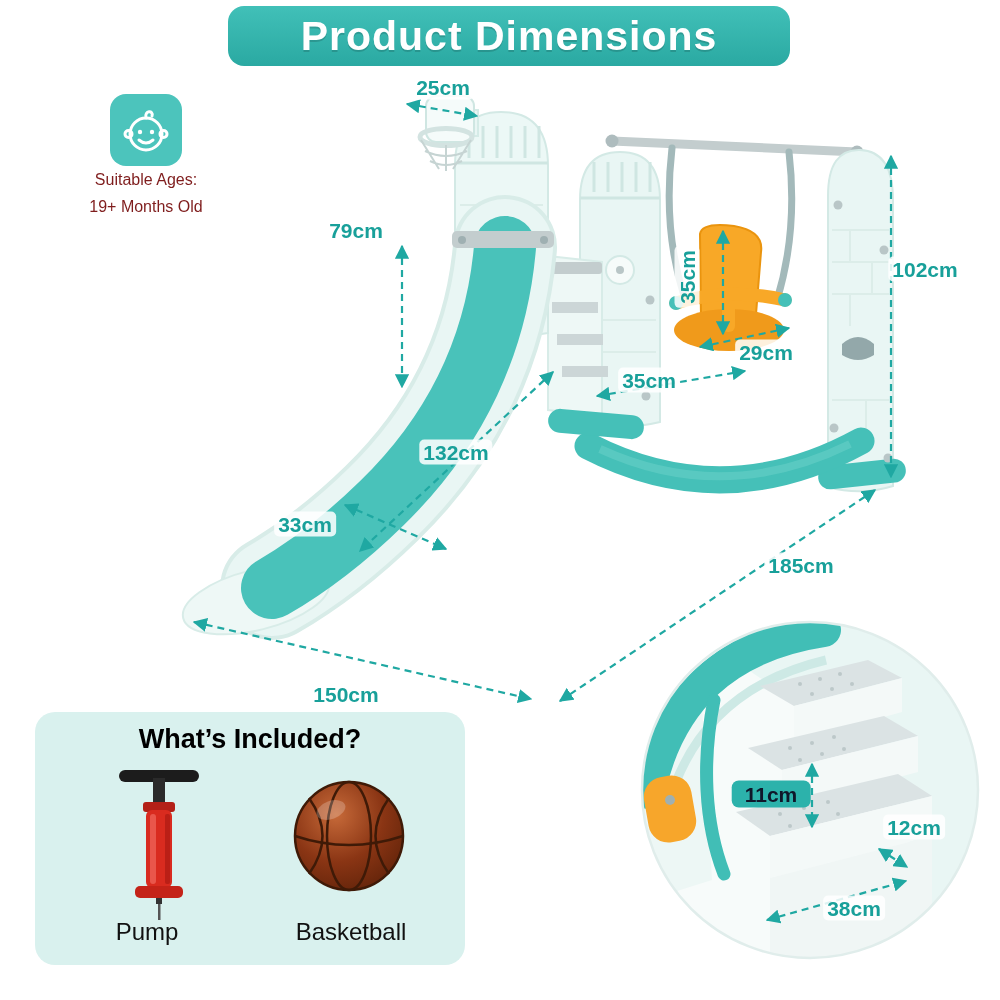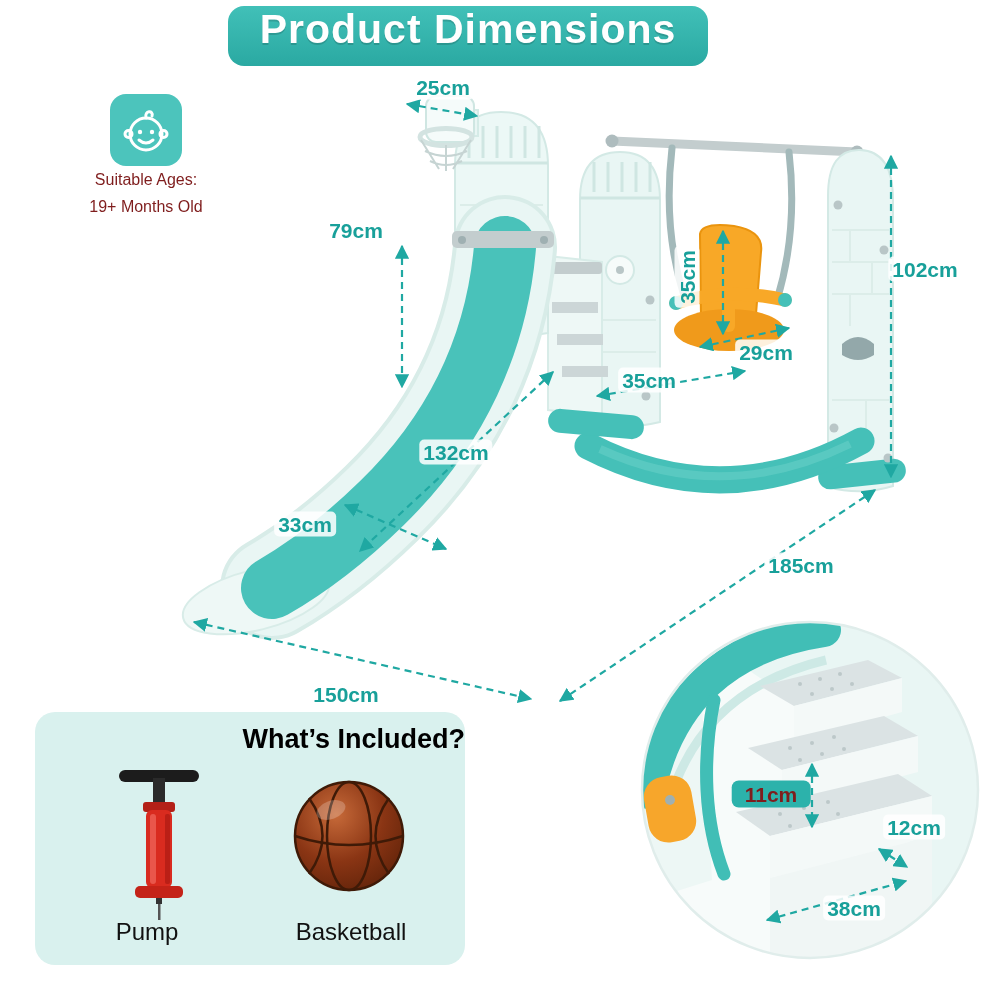--- a/index.html
+++ b/index.html
@@ -1,34 +1,34 @@
 <!DOCTYPE html>
 <html><head>
 <meta charset="utf-8">
 <style>
   * { margin:0; padding:0; box-sizing:border-box; }
   html,body { width:1000px; height:1000px; }
   body { position:relative; background:#ffffff; font-family:"Liberation Sans",sans-serif; overflow:hidden; }
   svg.layer { position:absolute; left:0; top:0; z-index:1; }
-  .header-banner { position:absolute; left:228px; top:6px; width:480px; height:60px; z-index:2;
+  .header-banner { position:absolute; left:228px; top:6px; width:562px; height:60px; z-index:2;
     background:linear-gradient(180deg,#41c0b8,#2aa9a2); border-radius:16px;
-    display:flex; justify-content:center; }
+    display:flex; align-items:center; justify-content:center; }
   .header-banner span { color:#ffffff; font-size:41px; font-weight:700; letter-spacing:1px;
     text-shadow:0 2px 0 rgba(0,0,0,0.15); white-space:nowrap; }
   .age-icon { position:absolute; left:110px; top:94px; z-index:2; }
   .ages-text { position:absolute; left:28px; top:166px; width:236px; z-index:2;
     text-align:center; color:#7f1d1d; font-size:16px; line-height:27px; font-weight:500; }
   .dim { position:absolute; z-index:3; transform:translate(-50%,-50%);
     color:#18a09a; font-size:21px; font-weight:700; white-space:nowrap;
     background:rgba(255,255,255,0.85); padding:0 4px; border-radius:5px; line-height:25px; }
   .dim.rot { transform:translate(-50%,-50%) rotate(-90deg); }
-  .dim.teal-pill { background:#2cb2ab; color:#7f1d1d; padding:1px 13px; border-radius:7px; }
+  .dim.teal-pill { background:#2cb2ab; color:#0f172a; padding:1px 13px; border-radius:7px; }
   .included-panel { position:absolute; left:35px; top:712px; width:430px; height:253px; z-index:2;
     background:#d9f1ee; border-radius:20px; }
-  .included-title { position:absolute; left:0; top:12px; width:100%; text-align:right;
+  .included-title { position:absolute; left:0; top:12px; width:100%; text-align:center;
     font-size:27px; font-weight:700; color:#000; }
   .item-label { position:absolute; top:206px; width:160px; text-align:center;
     font-size:24px; font-weight:500; color:#111; }
   .item-label.pump { left:32px; }
   .item-label.ball { left:236px; }
   .pump-svg { position:absolute; left:64px; top:50px; }
   .ball-svg { position:absolute; left:254px; top:64px; }
 </style>
 </head>
 <body>

